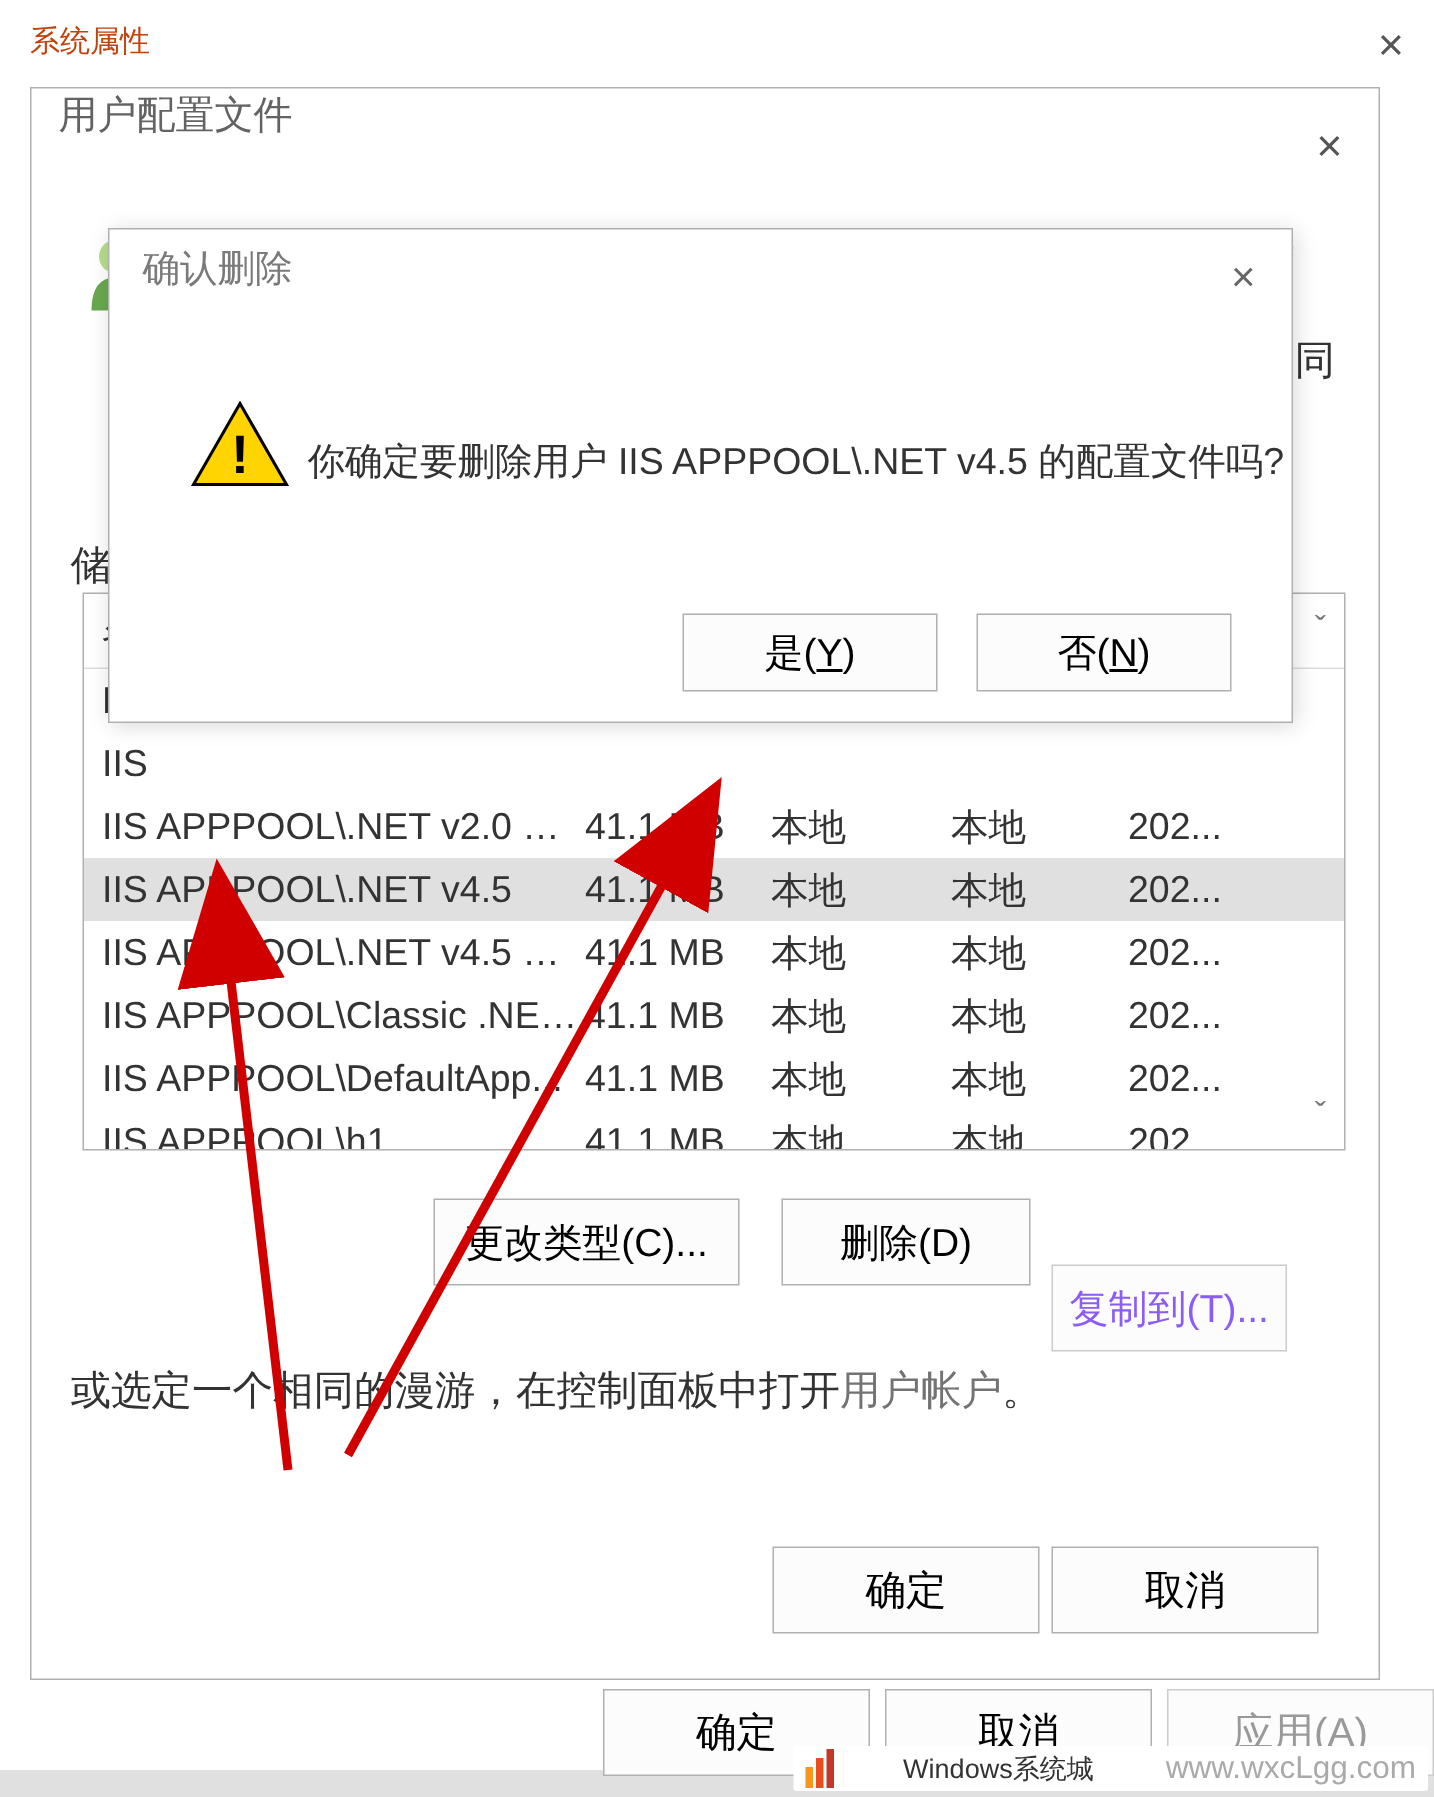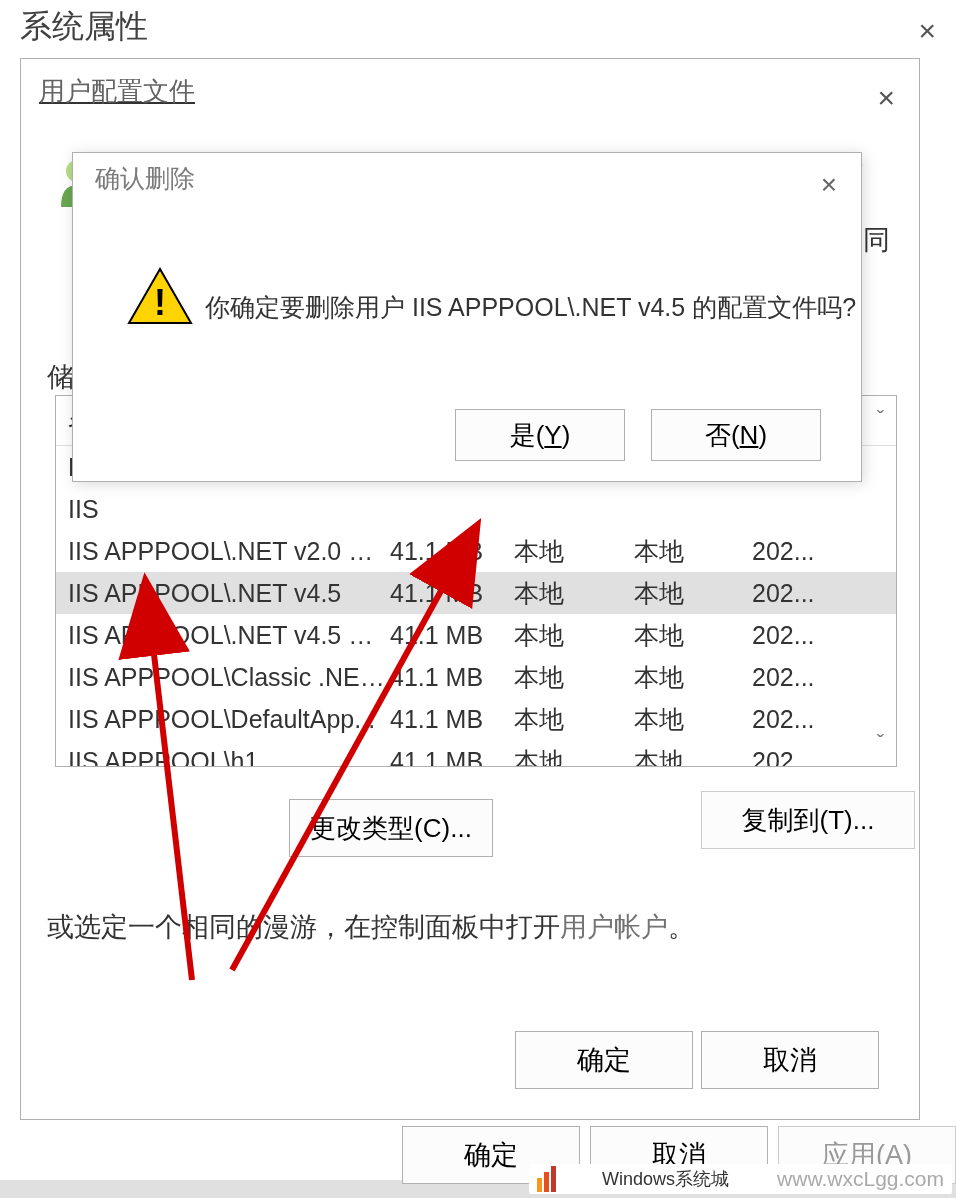--- a/index.html
+++ b/index.html
@@ -1,24 +1,24 @@
 <!DOCTYPE html>
 <html><head>
 <meta charset="utf-8">
 <style>
   * { box-sizing: border-box; }
   html, body { margin: 0; padding: 0; width: 956px; height: 1198px;
                font-family: "Microsoft YaHei", "Segoe UI", sans-serif;
                font-size: 23px; color: #333; background: #e0e0e0; }
   .outer-window { position: absolute; left: 0; top: 0; width: 956px; height: 1180px; background: #ffffff; }
   .outer-titlebar { height: 54px; display: flex; align-items: center; padding-left: 20px; }
-  .outer-title { color: #404040; font-size: 32px; }
+  .outer-title { color: #c2410c; font-size: 20px; }
   .outer-close { position: absolute; right: 10px; top: 10px; font-size: 30px; color: #555; cursor: pointer; padding: 4px 10px; }
   .user-window { position: absolute; left: 20px; top: 58px; width: 900px; height: 1062px; background: #ffffff; border: 1px solid #b0b0b0; }
-  .user-titlebar { height: 64px; display: flex; align-items: center; padding-left: 18px; text-decoration: underline; }
+  .user-titlebar { height: 64px; display: flex; padding-left: 18px; }
   .user-title { color: #636363; font-size: 26px; }
   .user-close { position: absolute; right: 14px; top: 18px; font-size: 30px; color: #555; cursor: pointer; padding: 4px 10px; }
   .info-area { position: absolute; left: 34px; top: 96px; width: 840px; }
   .people-icon { width: 62px; height: 56px; float: left; margin-right: 16px; position: relative; }
   .people-icon svg { width: 62px; height: 56px; }
   .info-text { margin-left: 106px; font-size: 27px; line-height: 34px; color: #333; }
   .stored-label { position: absolute; left: 26px; top: 300px; font-size: 27px; color: #333; }
   .profile-table { position: absolute; left: 34px; top: 336px; width: 842px; height: 372px; border: 1px solid #b0b0b0; overflow: hidden; background: #fff; }
   .table-header { height: 50px; display: flex; align-items: center; border-bottom: 1px solid #ddd; }
   .table-header .cell { padding: 0 12px; font-size: 26px; }
@@ -27,21 +27,21 @@
   .table-row .n { width: 334px; padding-left: 12px; overflow: hidden; white-space: nowrap; text-overflow: ellipsis; }
   .table-row .s { width: 124px; }
   .table-row .t { width: 120px; }
   .table-row .st { width: 118px; }
   .table-row .m { width: 90px; }
   .selected-row { background: #e0e0e0; }
   .scroll-chevron { position: absolute; right: 12px; font-size: 22px; color: #777; }
   .btn { background: #fcfcfc; border: 1px solid #b0b0b0; font-size: 26px; cursor: pointer; text-align: center; font-family: inherit; }
   .change-type-btn { position: absolute; left: 268px; top: 740px; width: 204px; height: 58px; }
   .delete-btn { position: absolute; left: 500px; top: 740px; width: 166px; height: 58px; }
-  .copy-to-btn { position: absolute; left: 680px; top: 732px; width: 214px; height: 58px; color: #000000; border: 1px solid #ccc; }
+  .copy-to-btn { position: absolute; left: 680px; top: 784px; width: 157px; height: 58px; color: #8b5cf6; border: 1px solid #ccc; }
   .create-text { position: absolute; left: 26px; top: 850px; font-size: 27px; }
   .link { color: #737373; cursor: pointer; }
   .ok-btn1 { position: absolute; left: 494px; top: 972px; width: 178px; height: 58px; font-size: 27px; }
   .cancel-btn1 { position: absolute; left: 680px; top: 972px; width: 178px; height: 58px; font-size: 27px; }
   .ok-btn2 { position: absolute; left: 402px; top: 1126px; width: 178px; height: 58px; font-size: 27px; }
   .cancel-btn2 { position: absolute; left: 590px; top: 1126px; width: 178px; height: 58px; font-size: 27px; }
   .apply-btn2 { position: absolute; left: 778px; top: 1126px; width: 178px; height: 58px; font-size: 27px; color: #999; border: 1px solid #ccc; }
   .confirm-dialog { position: absolute; left: 72px; top: 152px; width: 790px; height: 330px; background: #ffffff; border: 1px solid #b0b0b0; box-shadow: 2px 2px 14px rgba(0,0,0,0.15); z-index: 50; }
   .confirm-titlebar { height: 50px; display: flex; align-items: center; padding-left: 22px; border-bottom: none; }
   .confirm-title { color: #7a7a7a; font-size: 25px; }
@@ -154,20 +154,23 @@
             <span class="st">本地</span>
             <span class="m">202</span>
           </div>
         </div>
       <span class="scroll-chevron" style="bottom:10px;">ˇ</span>
     </div>
 
     <button class="btn change-type-btn">
       <span>更改类型(C)...</span>
     </button>
+    <button class="btn delete-btn">
+      <span>删除(D)</span>
+    </button>
     <button class="btn copy-to-btn">
       <span>复制到(T)...</span>
     </button>
 
     <div class="create-text">
       <span>或选定一个相同的漫游，在控制面板中打开</span><span class="link">用户帐户</span><span>。</span>
     </div>
 
     <button class="btn ok-btn1">确定</button>
     <button class="btn cancel-btn1">取消</button>

